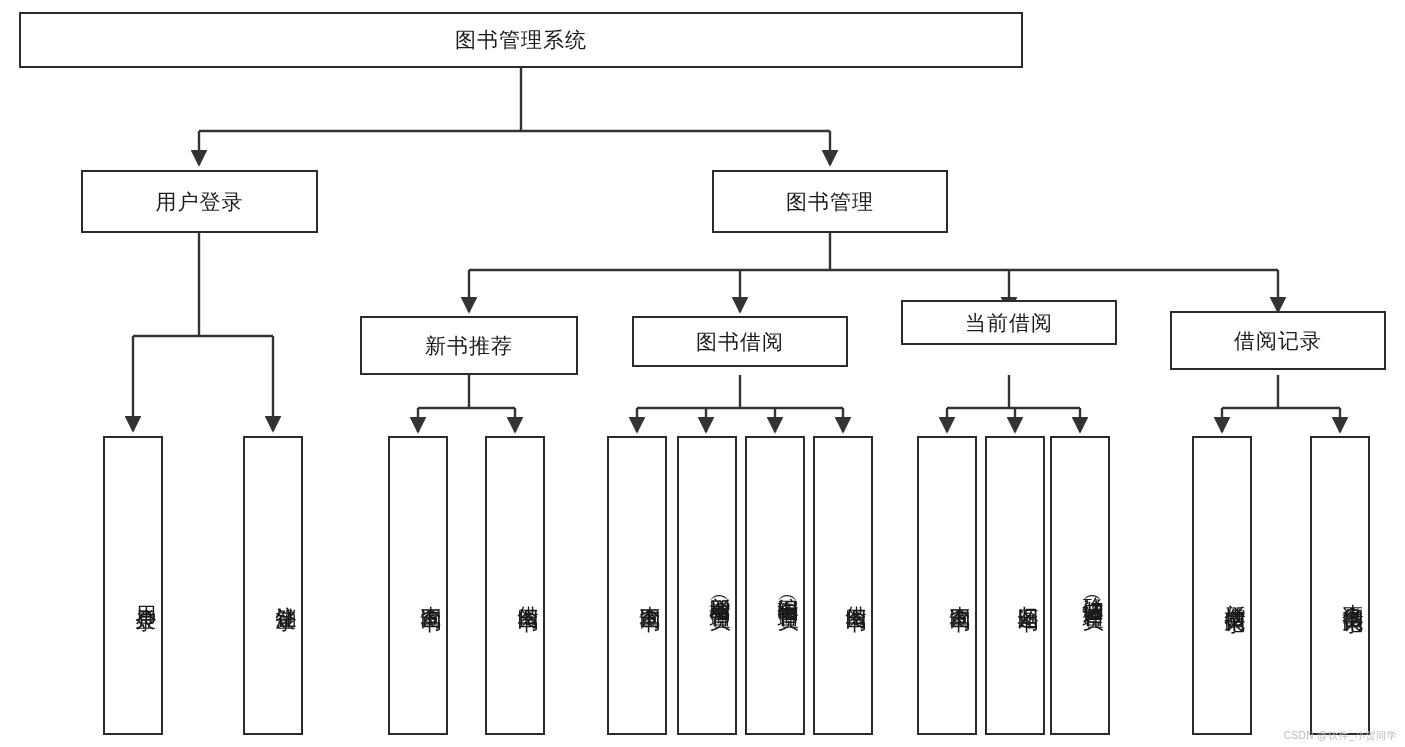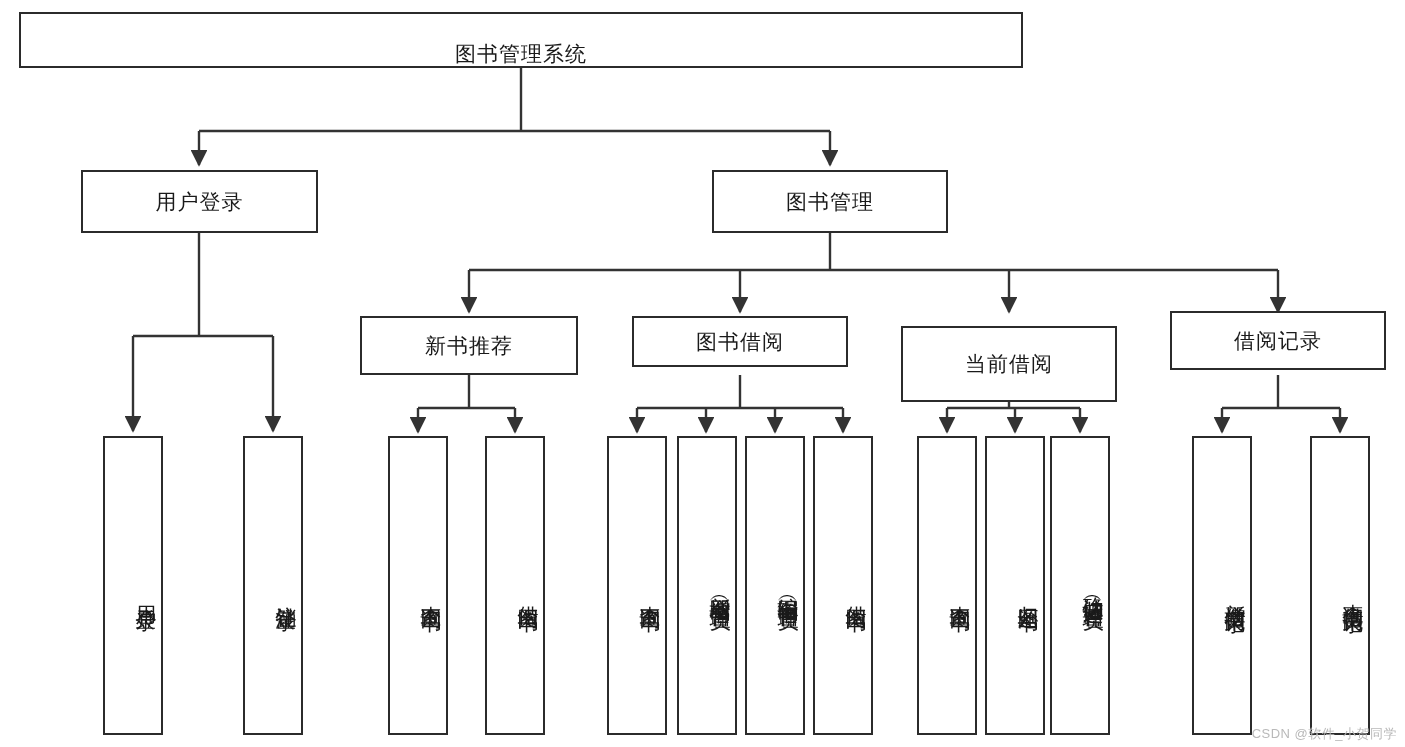--- a/index.html
+++ b/index.html
@@ -51,21 +51,21 @@
   }
   .node.vert .vtext{
     writing-mode:vertical-rl;
     text-orientation:upright;
     white-space:nowrap;
   }
   .watermark{
     position:absolute;
     right:8px;
     bottom:4px;
-    font-size:13px;
+    font-size:10px;
     color:#b9b9b9;
     letter-spacing:0.5px;
     z-index:5;
     white-space:nowrap;
   }
 </style>
 </head>
 <body>
 
 <div id="diagram-root">
@@ -116,38 +116,38 @@
       <path d="M 1015 408 L 1015 432" marker-end="url(#arrow)"></path>
       <path d="M 1080 408 L 1080 432" marker-end="url(#arrow)"></path>
 
       <path d="M 1278 375 L 1278 408"></path>
       <path d="M 1222 408 L 1340 408"></path>
       <path d="M 1222 408 L 1222 432" marker-end="url(#arrow)"></path>
       <path d="M 1340 408 L 1340 432" marker-end="url(#arrow)"></path>
     </g>
   </svg>
 
-  <div class="node horiz" style="left:19px;top:12px;width:1004px;height:56px;align-items:flex-end;">
+  <div class="node horiz" style="left:19px;top:12px;width:1004px;height:56px;">
     <span>图书管理系统</span>
   </div>
 
   <div class="node horiz" style="left:81px;top:170px;width:237px;height:63px;">
     <span>用户登录</span>
   </div>
   <div class="node horiz" style="left:712px;top:170px;width:236px;height:63px;">
     <span>图书管理</span>
   </div>
 
   <div class="node horiz" style="left:360px;top:316px;width:218px;height:59px;">
     <span>新书推荐</span>
   </div>
   <div class="node horiz" style="left:632px;top:316px;width:216px;height:51px;">
     <span>图书借阅</span>
   </div>
-  <div class="node horiz" style="left:901px;top:326px;width:216px;height:76px;">
+  <div class="node horiz" style="left:901px;top:300px;width:216px;height:45px;">
     <span>当前借阅</span>
   </div>
   <div class="node horiz" style="left:1170px;top:311px;width:216px;height:59px;">
     <span>借阅记录</span>
   </div>
 
   <div class="node vert" style="left:103px;top:436px;width:60px;height:299px;">
     <span class="vtext">用户登录</span>
   </div>
   <div class="node vert" style="left:243px;top:436px;width:60px;height:299px;">

